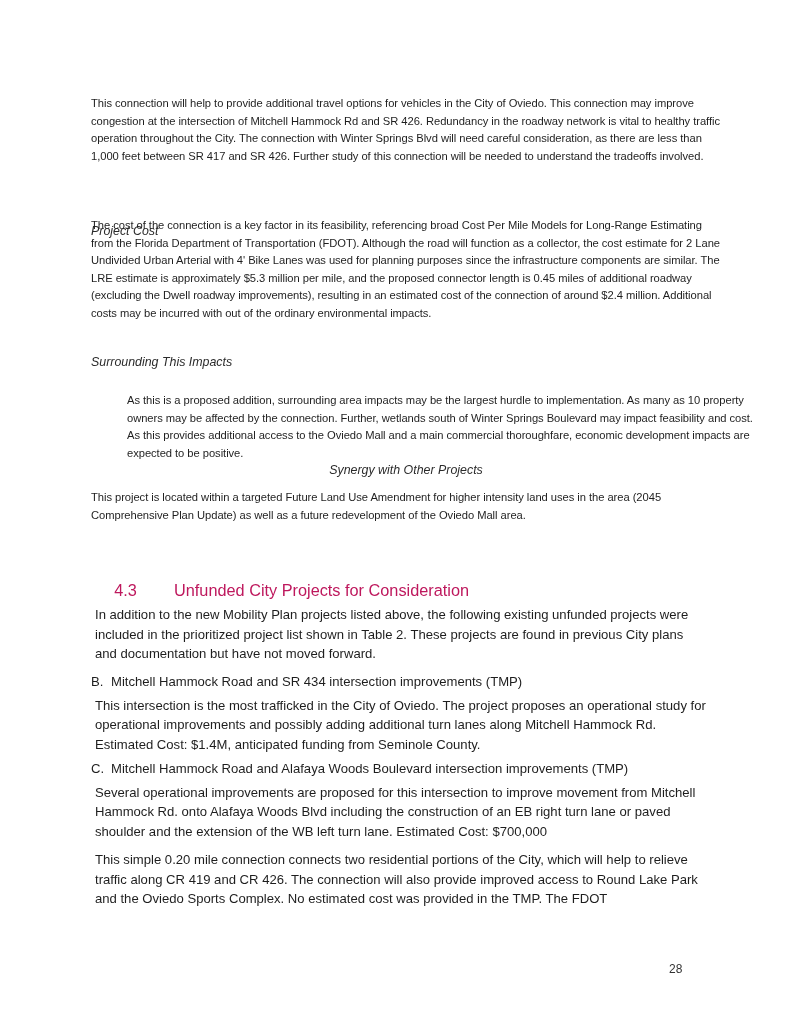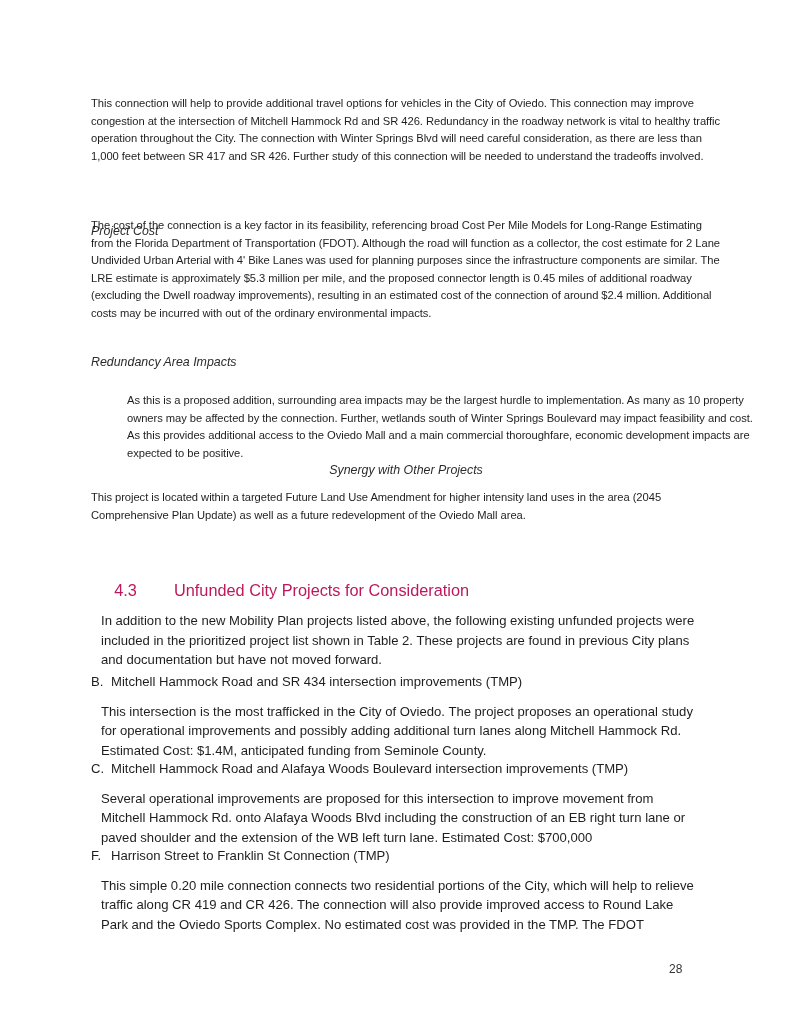--- a/index.html
+++ b/index.html
@@ -7,21 +7,21 @@
       width: 791px; height: 1024px; position: relative; overflow: hidden;
       font-family: "Liberation Sans", "DejaVu Sans", sans-serif;
       color: #1e1e1e;
     }
     .page { position: absolute; left: 0; top: 0; width: 732px; height: 1024px; }
     .block { position: absolute; left: 91px; width: 630px; }
     .small { font-size: 11.2px; line-height: 17.6px; letter-spacing: -0.05px; }
     .small p { margin: 0; }
     .subhead { font-style: italic; font-size: 12.4px; color: #2b2b2b; }
     .large { font-size: 13.1px; line-height: 19.5px; width: 620px; }
-    .large p { margin: 10px; }
+    .large p { margin: 4px; }
     .heading {
       position: absolute; left: 77px; top: 581px;
       font-size: 16.3px; color: #be185d; white-space: nowrap; text-align: center;
     }
     .heading .num { display: inline-block; width: 97px; }
     .item-title { display: block; }
     .item-title .letter { display: inline-block; width: 20px; }
     .page-number { position: absolute; left: 669px; top: 962px; font-size: 12px; color: #333; }
   </style>
 </head>
@@ -31,21 +31,21 @@
 
   <div class="block small" style="top:95px;">
     <p>This connection will help to provide additional travel options for vehicles in the City of Oviedo. This connection may improve congestion at the intersection of Mitchell Hammock Rd and SR 426. Redundancy in the roadway network is vital to healthy traffic operation throughout the City. The connection with Winter Springs Blvd will need careful consideration, as there are less than 1,000 feet between SR 417 and SR 426. Further study of this connection will be needed to understand the tradeoffs involved.</p>
   </div>
 
   <div class="block subhead" style="top:192px;margin-top:32px;">Project Cost</div>
   <div class="block small" style="top:217px;">
     <p>The cost of the connection is a key factor in its feasibility, referencing broad Cost Per Mile Models for Long-Range Estimating from the Florida Department of Transportation (FDOT).  Although the road will function as a collector, the cost estimate for 2 Lane Undivided Urban Arterial with 4' Bike Lanes was used for planning purposes since the infrastructure components are similar.  The LRE estimate is approximately $5.3 million per mile, and the proposed connector length is 0.45 miles of additional roadway (excluding the Dwell roadway improvements), resulting in an estimated cost of the connection of around $2.4 million. Additional costs may be incurred with out of the ordinary environmental impacts.</p>
   </div>
 
-  <div class="block subhead" style="top:355px;">Redundancy Area Impacts</div>
+  <div class="block subhead" style="top:355px;">Surrounding This Impacts</div>
   <div class="block small" style="top:392px;margin-left:36px;">
     <p>As this is a proposed addition, surrounding area impacts may be the largest hurdle to implementation. As many as 10 property owners may be affected by the connection. Further, wetlands south of Winter Springs Boulevard may impact feasibility and cost. As this provides additional access to the Oviedo Mall and a main commercial thoroughfare, economic development impacts are expected to be positive.</p>
   </div>
 
   <div class="block subhead" style="top:463px;text-align:center;">Synergy with Other Projects</div>
   <div class="block small" style="top:489px;">
     <p>This project is located within a targeted Future Land Use Amendment for higher intensity land uses in the area (2045 Comprehensive Plan Update) as well as a future redevelopment of the Oviedo Mall area.</p>
   </div>
 
   <div class="heading">
@@ -60,18 +60,17 @@
     <span class="item-title"><span class="letter">B.</span><span>Mitchell Hammock Road and SR 434 intersection improvements (TMP)</span></span>
     <p>This intersection is the most trafficked in the City of Oviedo. The project proposes an operational study for operational improvements and possibly adding additional turn lanes along Mitchell Hammock Rd.   Estimated Cost: $1.4M, anticipated funding from Seminole County.</p>
   </div>
 
   <div class="block large" style="top:759px;">
     <span class="item-title"><span class="letter">C.</span><span>Mitchell Hammock Road and Alafaya Woods Boulevard intersection improvements (TMP)</span></span>
     <p>Several operational improvements are proposed for this intersection to improve movement from Mitchell Hammock Rd. onto Alafaya Woods Blvd including the construction of an EB right turn lane or paved shoulder and the extension of the WB left turn lane.  Estimated Cost: $700,000</p>
   </div>
 
   <div class="block large" style="top:846px;">
-    <span class="item-title"><span class="letter">F.</span><span>Harrison Street to Franklin St Connection (TMP)</span></span>
     <p>This simple 0.20 mile connection connects two residential portions of the City, which will help to relieve traffic along CR 419 and CR 426. The connection will also provide improved access to Round Lake Park and the Oviedo Sports Complex.  No estimated cost was provided in the TMP.  The FDOT</p>
   </div>
 
   <div class="page-number">28</div>
 </div>
 
 </body></html>

